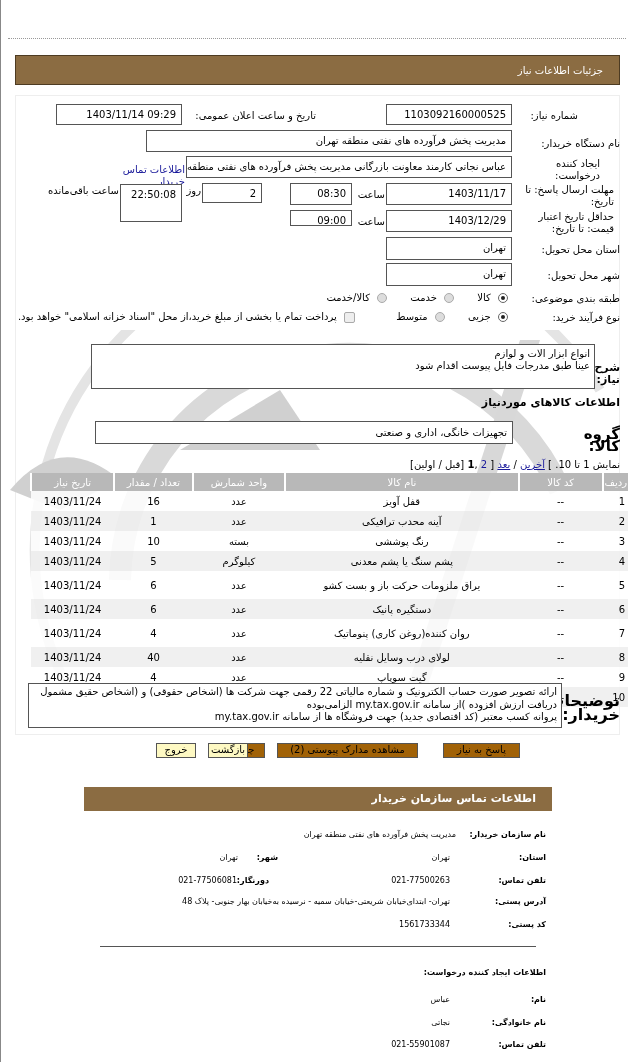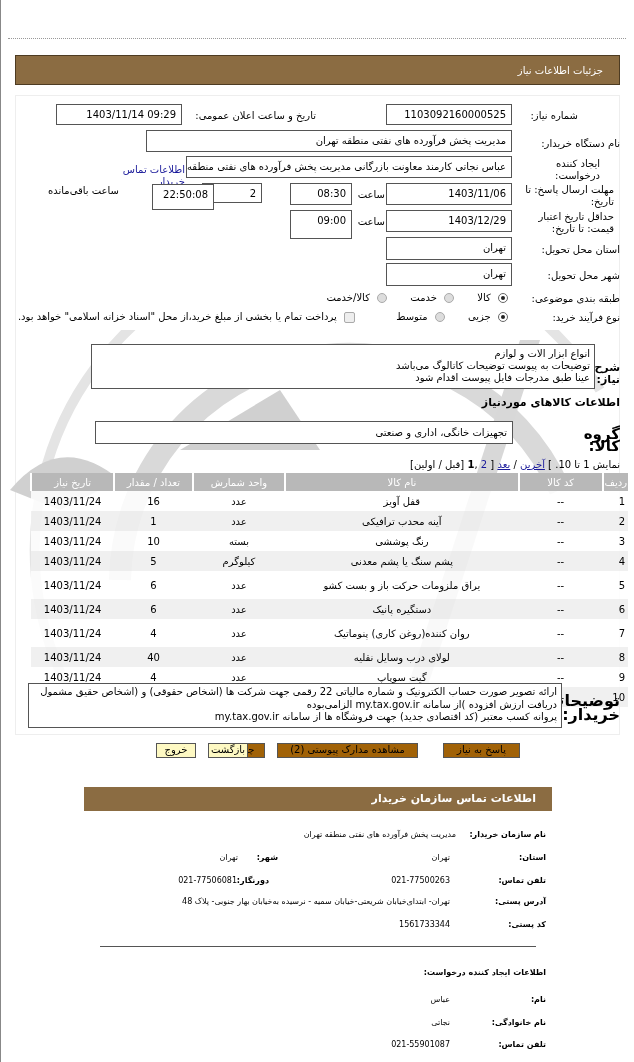--- a/index.html
+++ b/index.html
@@ -100,32 +100,32 @@
 <div class="abs box ltr" style="left:56px; top:104px; width:126px; height:21px;">1403/11/14  09:29</div>
 
 <div class="abs lbl" style="right:14px; top:138px; width:100px;">نام دستگاه خریدار:</div>
 <div class="abs box" style="left:146px; top:130px; width:366px; height:22px;">مدیریت پخش فرآورده های نفتی منطقه تهران</div>
 
 <div class="abs lbl" style="right:34px; top:158px; width:80px;">ایجاد کننده درخواست:</div>
 <div class="abs box" style="left:186px; top:156px; width:326px; height:22px;">عباس نجاتی کارمند معاونت بازرگانی مدیریت پخش فرآورده های نفتی منطقه تهران</div>
 <div class="abs lbl link" style="left:95px; top:164px; width:90px;">اطلاعات تماس خریدار</div>
 
 <div class="abs lbl" style="right:20px; top:184px; width:94px;">مهلت ارسال پاسخ: تا تاریخ:</div>
-<div class="abs box ltr" style="left:386px; top:183px; width:126px; height:22px;">1403/11/06</div>
+<div class="abs box ltr" style="left:386px; top:183px; width:126px; height:22px;">1403/11/17</div>
 <div class="abs lbl" style="left:355px; top:189px; width:30px;">ساعت</div>
 <div class="abs box ltr" style="left:290px; top:183px; width:62px; height:22px;">08:30</div>
 <div class="abs box ltr" style="left:202px; top:183px; width:60px; height:20px;">2</div>
 <div class="abs lbl" style="left:185px; top:185px; width:16px;">روز</div>
-<div class="abs box ltr" style="left:120px; top:184px; width:62px; height:26px;margin-left:32px;">22:50:08</div>
+<div class="abs box ltr" style="left:120px; top:184px; width:62px; height:38px;">22:50:08</div>
 <div class="abs lbl" style="left:44px; top:185px; width:75px;">ساعت باقی‌مانده</div>
 
 <div class="abs lbl" style="right:20px; top:211px; width:94px;">حداقل تاریخ اعتبار قیمت: تا تاریخ:</div>
 <div class="abs box ltr" style="left:386px; top:210px; width:126px; height:22px;">1403/12/29</div>
 <div class="abs lbl" style="left:355px; top:216px; width:30px;">ساعت</div>
-<div class="abs box ltr" style="left:290px; top:210px; width:62px; height:29px;">09:00</div>
+<div class="abs box ltr" style="left:290px; top:210px; width:62px; height:16px;">09:00</div>
 
 <div class="abs lbl" style="right:14px; top:244px; width:100px;">استان محل تحویل:</div>
 <div class="abs box" style="left:386px; top:237px; width:126px; height:23px;">تهران</div>
 
 <div class="abs lbl" style="right:14px; top:270px; width:100px;">شهر محل تحویل:</div>
 <div class="abs box" style="left:386px; top:263px; width:126px; height:23px;">تهران</div>
 
 <div class="abs lbl" style="right:14px; top:293px; width:100px;">طبقه بندی موضوعی:</div>
 <div class="abs inline-row" style="right:126px; top:292px;">
   <span><span class="radio on"></span> <span>کالا</span></span>
@@ -136,21 +136,20 @@
 <div class="abs lbl" style="right:14px; top:312px; width:100px;">نوع فرآیند خرید:</div>
 <div class="abs inline-row" style="right:126px; top:311px;">
   <span><span class="radio on"></span> <span>جزیی</span></span>
   <span style="margin-right:12px;"><span class="radio"></span> <span>متوسط</span></span>
   <span style="margin-right:30px;"><span class="check"></span> <span>پرداخت تمام یا بخشی از مبلغ خرید،از محل "اسناد خزانه اسلامی" خواهد بود.</span></span>
 </div>
 
 <div class="abs lbl bold" style="right:14px; top:362px; width:60px; font-size:11px;">شرح کلی نیاز:</div>
 <div class="abs desc-box" style="left:91px; top:344px; width:504px; height:45px;">
   <div>انواع ابزار الات و لوازم</div>
-  <div>توضیحات به پیوست  توضیحات کاتالوگ می‌باشد</div>
   <div>عینا طبق مدرجات فایل پیوست اقدام شود</div>
 </div>
 
 <div class="abs lbl bold" style="right:14px; top:397px; width:200px; font-size:11px;">اطلاعات کالاهای موردنیاز</div>
 
 <div class="abs lbl bold" style="right:14px; top:428px; width:60px; font-size:15px;">گروه کالا:</div>
 <div class="abs box" style="left:95px; top:421px; width:418px; height:23px; line-height:21px;">تجهیزات خانگی، اداری و صنعتی</div>
 
 <div class="abs pager" style="right:14px; top:459px;">
   <span>نمایش 1 تا 10.</span>

